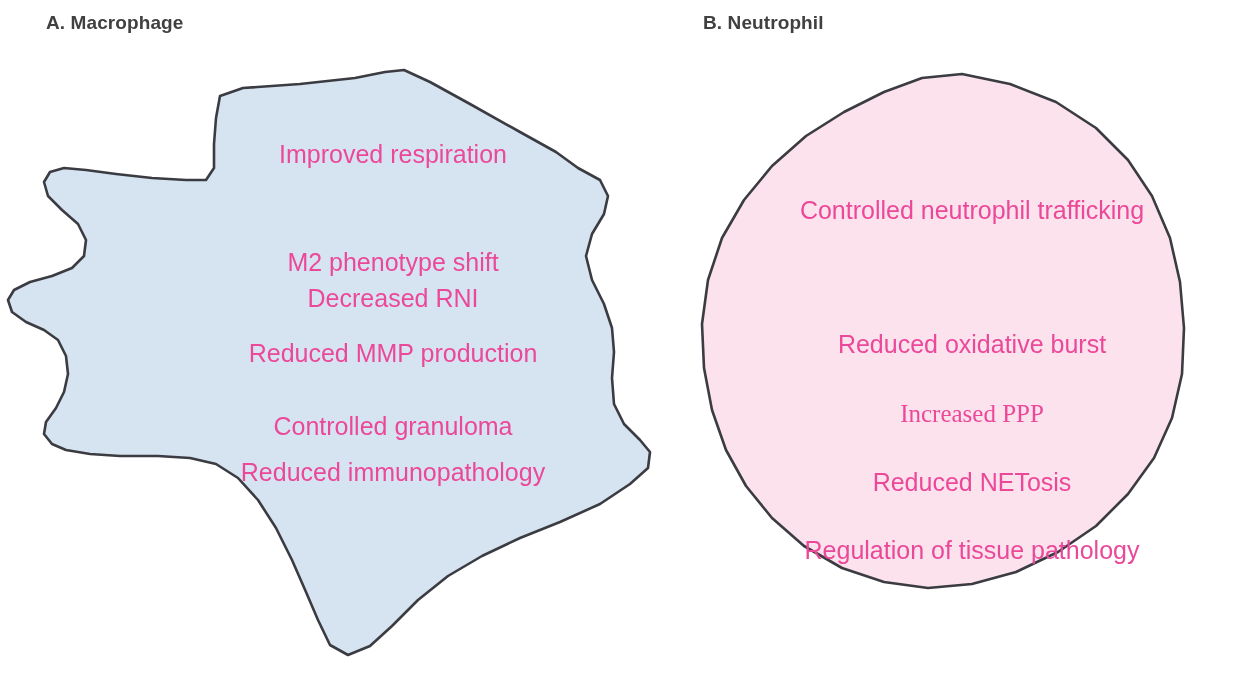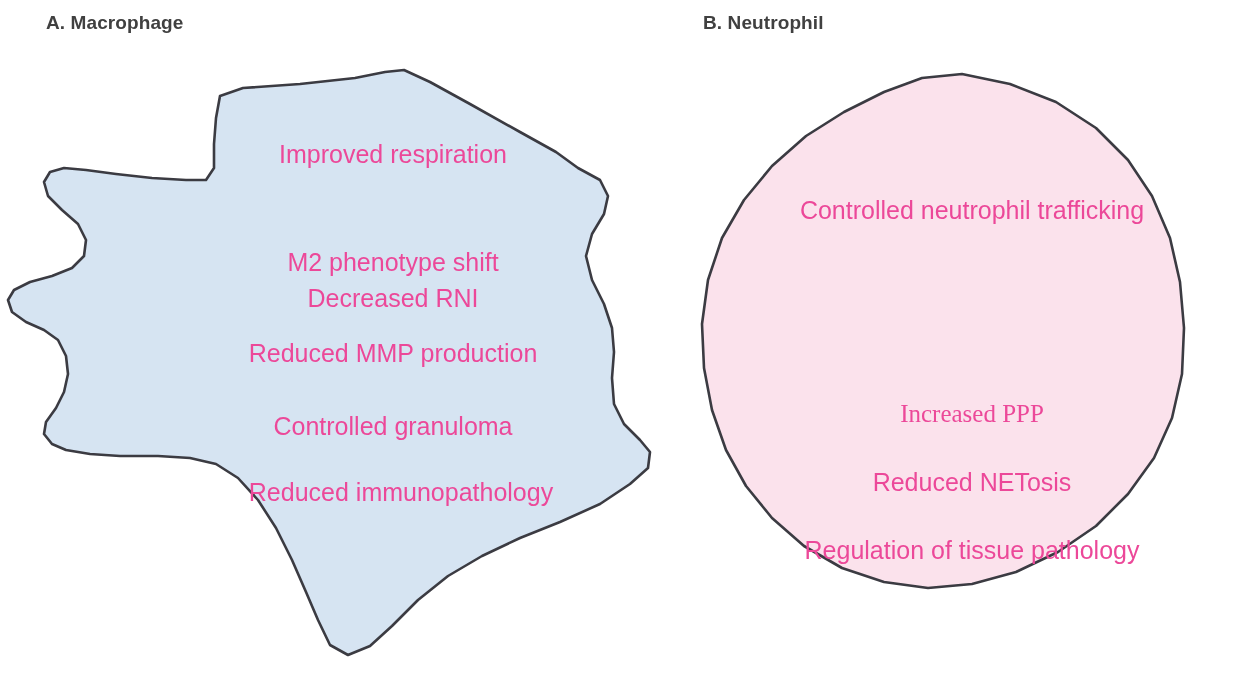--- a/index.html
+++ b/index.html
@@ -205,25 +205,26 @@
     <div class="cell-label macrophage-label" style="top: 140px;">Improved respiration</div>
 
     <div class="cell-label macrophage-label" style="top: 208px; margin-top: 40px;">M2 phenotype shift</div>
 
     <div class="cell-label macrophage-label" style="top: 276px; margin-top: 8px;">Decreased RNI</div>
 
     <div class="cell-label macrophage-label" style="top: 339px;">Reduced MMP production</div>
 
     <div class="cell-label macrophage-label" style="top: 412px;">Controlled granuloma</div>
 
-    <div class="cell-label macrophage-label" style="top: 478px; margin-left: 8px;">Reduced immunopathology</div>
+    <div class="cell-label macrophage-label" style="top: 458px;">Reduced immunopathology</div>
 
     <div class="cell-label neutrophil-label" style="top: 196px;">Controlled neutrophil trafficking</div>
 
 
+    <div class="cell-label neutrophil-label" style="top: 330px;">Reduced oxidative burst</div>
 
     <div class="cell-label neutrophil-label" style="top: 400px; font-family: Liberation Serif, serif;">Increased PPP</div>
 
     <div class="cell-label neutrophil-label" style="top: 468px;">Reduced NETosis</div>
 
     <div class="cell-label neutrophil-label" style="top: 536px;">Regulation of tissue pathology</div>
 
   </div>
 </div>
 

